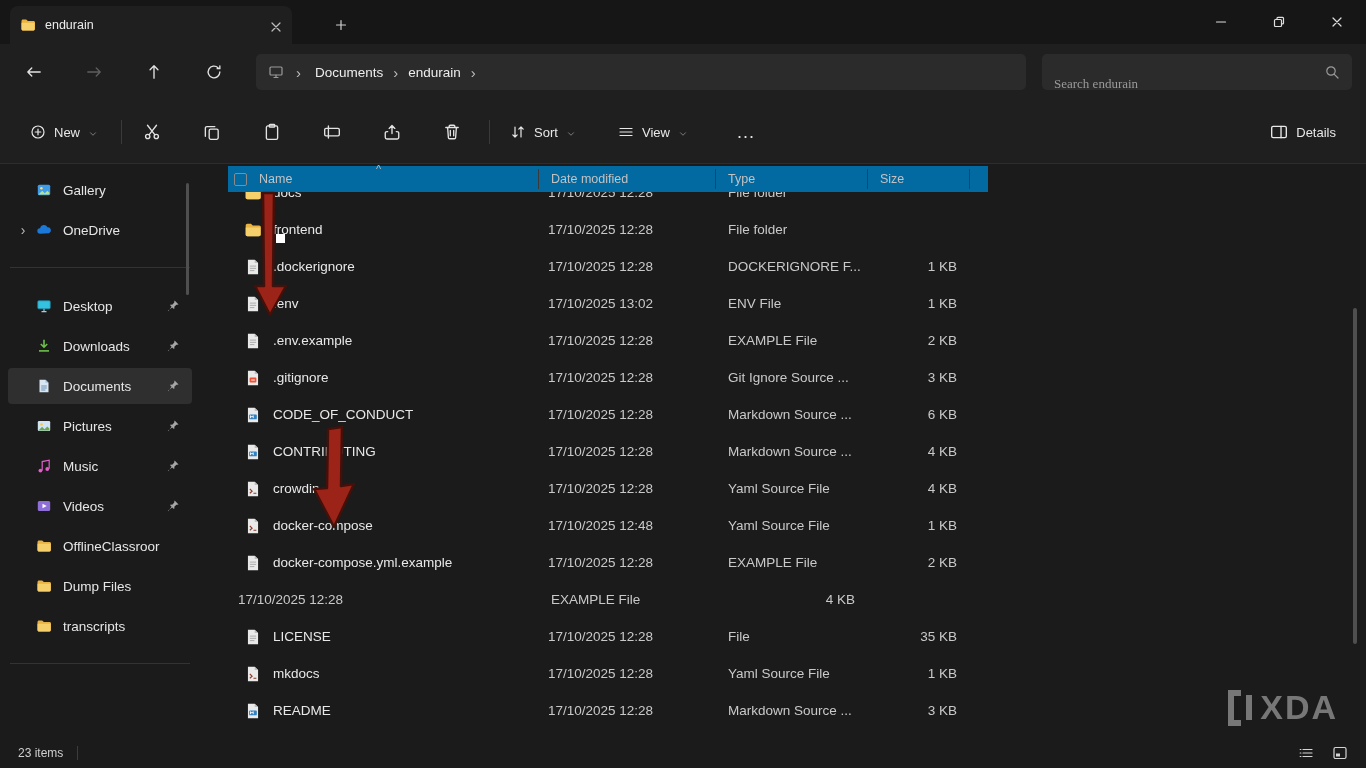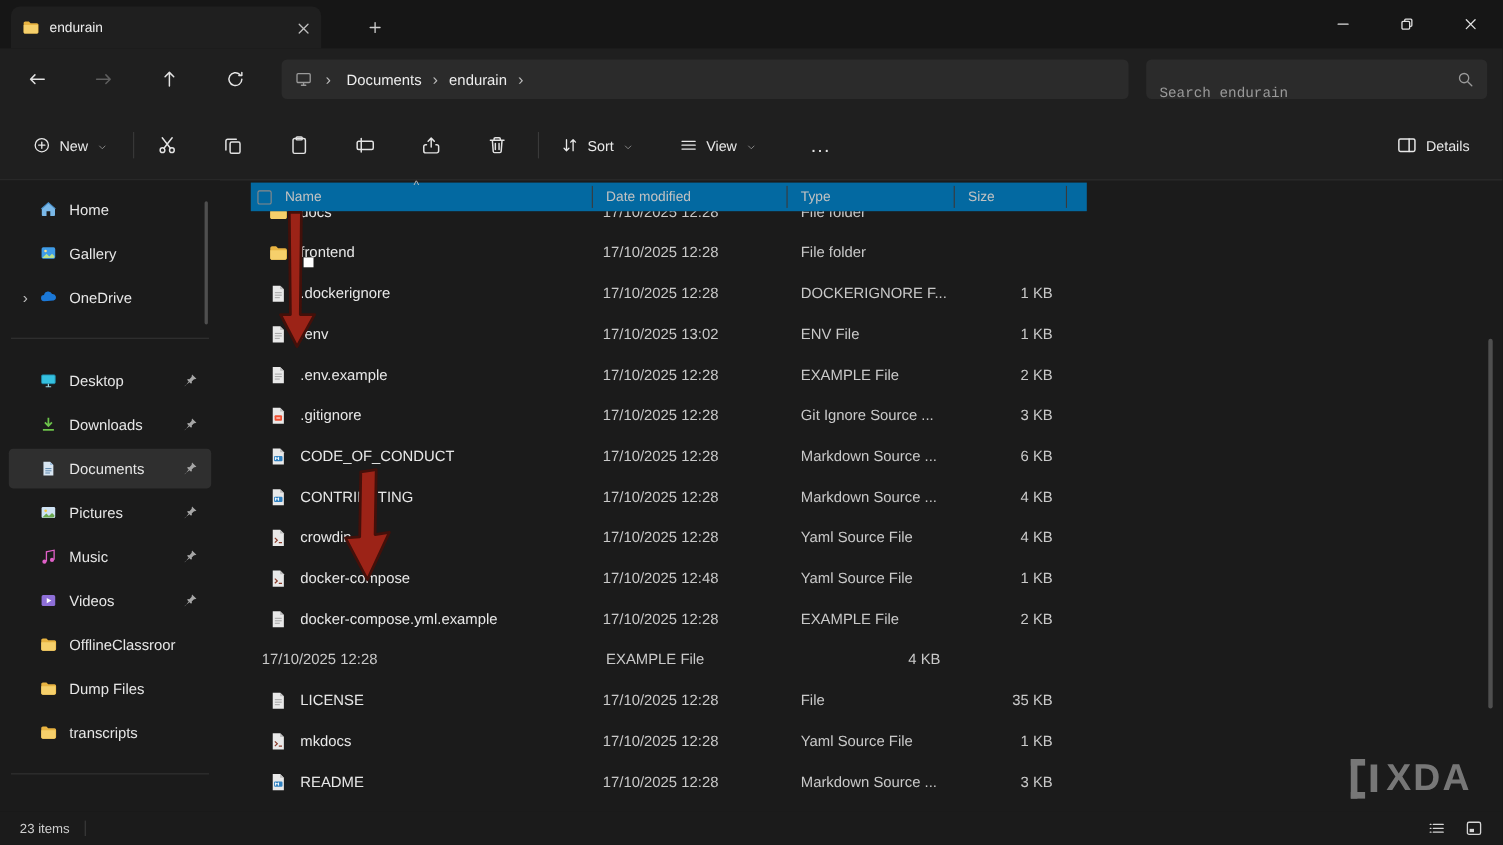--- a/index.html
+++ b/index.html
@@ -33,21 +33,21 @@
   .nav-btn.disabled { color:#5f5f5f; }
   .nb-back{left:14px} .nb-fwd{left:74px} .nb-up{left:134px} .nb-refresh{left:194px}
   .addressbar { position:absolute; left:256px; top:10px; width:770px; height:36px; background:#2b2b2b;
     border-radius:5px; display:flex; align-items:center; padding:0 12px; gap:4px; }
   .bc-chev { color:#bdbdbd; font-size:15px; padding:0 8px; }
   .bc-seg { font-size:13.5px; color:#ededed; padding:2px 2px; }
   .bc-segs { display:flex; align-items:center; }
   .searchbox { position:absolute; left:1042px; top:10px; width:310px; height:36px; background:#2b2b2b;
     border-radius:5px; display:flex; align-items:center; padding:0 12px; }
   .searchbox input { flex:1; background:transparent; border:none; outline:none; color:#0ea5e9;
-    font-size:13px; font-family:Liberation Mono, monospace;margin-top:24px; }
+    font-size:13px; font-family:Liberation Serif, serif;margin-top:24px; }
   .searchbox input::placeholder { color:#9a9a9a; }
 
   
   .toolbar { position:absolute; left:0; top:100px; width:1366px; height:64px; background:#1f1f1f;
     border-bottom:1px solid #2d2d2d;text-decoration:underline; }
   .tbtn { position:absolute; top:14px; height:36px; display:flex; align-items:center; gap:8px;
     padding:0 10px; border-radius:5px; color:#e8e8e8; font-size:13px; }
   .tbtn .chev { width:10px; height:10px; color:#9a9a9a; }
   .tbtn .chev svg{width:100%;height:100%}
   .newb{left:20px}
@@ -320,28 +320,20 @@
         </span>
       <span>Details</span>
     </div>
   </div>
 
   <div class="sidebar">
     <div class="sb-list">
         <div class="sb-item">
           <span class="sb-exp"></span>
           <span class="sb-ico"><svg viewBox="0 0 16 16">
-              <path d="M8 2.4L14 7.6v5.9a.8.8 0 0 1-.8.8H9.7V10H6.3v4.3H2.8a.8.8 0 0 1-.8-.8V7.6z" fill="#7ab8e8"></path>
-              <path d="M1.6 7.9L8 2.3l6.4 5.6" fill="none" stroke="#4a90c9"></path>
-            </svg></span>
-          <span class="sb-label">Home</span>
-        </div>
-        <div class="sb-item">
-          <span class="sb-exp"></span>
-          <span class="sb-ico"><svg viewBox="0 0 16 16">
               <rect x="1.8" y="2.8" width="12.4" height="10.4" rx="1.5" fill="#3f9ce8"></rect>
               <circle cx="5.4" cy="6.2" r="1.2" fill="#ffe08a"></circle>
               <path d="M2.4 12.6l3.9-3.9 2.5 2.5 2.5-2.5 2.1 2.1v.8a1 1 0 0 1-1 1z" fill="#b9e08c"></path>
             </svg></span>
           <span class="sb-label">Gallery</span>
         </div>
         <div class="sb-item">
           <span class="sb-exp">›</span>
           <span class="sb-ico"><svg viewBox="0 0 16 16">
               <path d="M4.2 11.8a2.8 2.8 0 0 1-.2-5.6 3.9 3.9 0 0 1 7.4-1 3.1 3.1 0 0 1 1.4 6z" fill="#1b78d7"></path>

